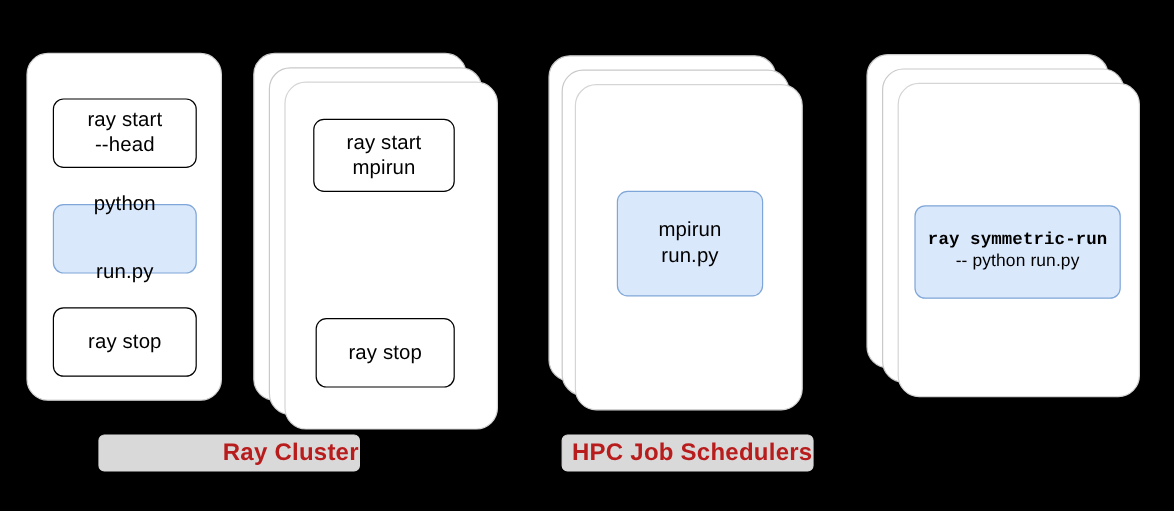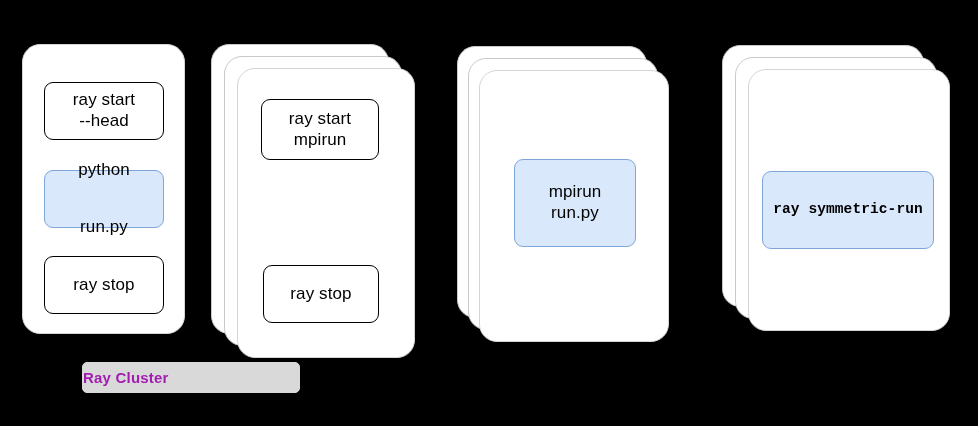--- a/index.html
+++ b/index.html
@@ -52,25 +52,25 @@
   .cmd .l1, .cmd .l2 { display: block; white-space: nowrap; }
   .cmd.two-tone .l1 { font-weight: bold; font-size: 14.5px; font-family: Liberation Mono, monospace; }
   .cmd.two-tone .l2 { font-size: 14.5px; font-weight: normal; }
 
   
   .chip {
     position: absolute;
     box-sizing: border-box;
     display: flex;
     align-items: center;
-    justify-content: flex-start;
+    justify-content: flex-end;
     border-radius: 5px;
-    font-size: 15px;
+    font-size: 20px;
     font-weight: bold;
-    color: #a21caf;
+    color: #b91c1c;
     letter-spacing: .2px;
     white-space: nowrap;
   }
   .chip.gray {
     background: #d9d9d9;
     border: 1px solid #d9d9d9;
   }
   .chip.green {
     background: #d5e8d4;
     border: 2px solid #5f9e4f;
@@ -116,23 +116,27 @@
 
   <div class="node back" style="left:457px; top:46px; width:190px; height:272px;"></div>
   <div class="node back" style="left:468px; top:58px; width:190px; height:272px;"></div>
   <div class="node" style="left:479px; top:70px; width:190px; height:272px;"></div>
 
   <div class="cmd highlight" style="left:514px; top:159px; width:122px; height:88px;">
     <span class="l1">mpirun</span>
     <span class="l2">run.py</span>
   </div>
 
+  <div class="chip gray" style="left:468px; top:362px; width:210px; height:31px;">
+    <span>HPC Job Schedulers</span>
+  </div>
 
   <div class="node back" style="left:722px; top:45px; width:202px; height:262px;"></div>
   <div class="node back" style="left:735px; top:57px; width:202px; height:262px;"></div>
   <div class="node" style="left:748px; top:69px; width:202px; height:262px;"></div>
 
   <div class="cmd highlight two-tone" style="left:762px; top:171px; width:172px; height:78px;">
     <span class="l1">ray symmetric-run</span>
+    <span class="l2">-- python run.py</span>
   </div>
 
 
 </div>
 
 </body></html>

